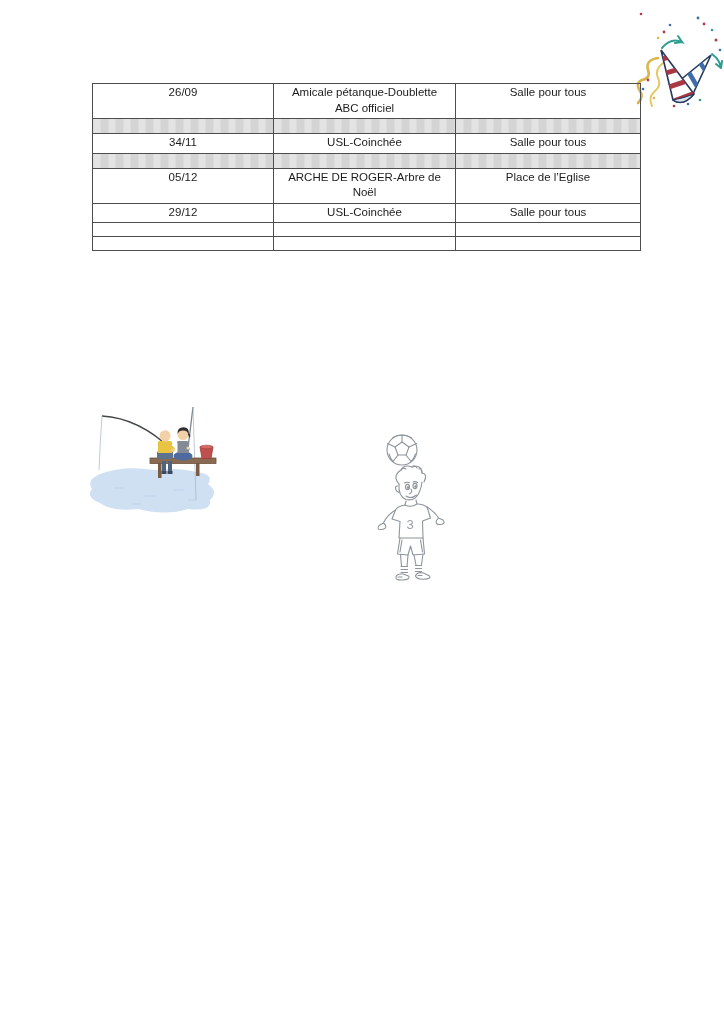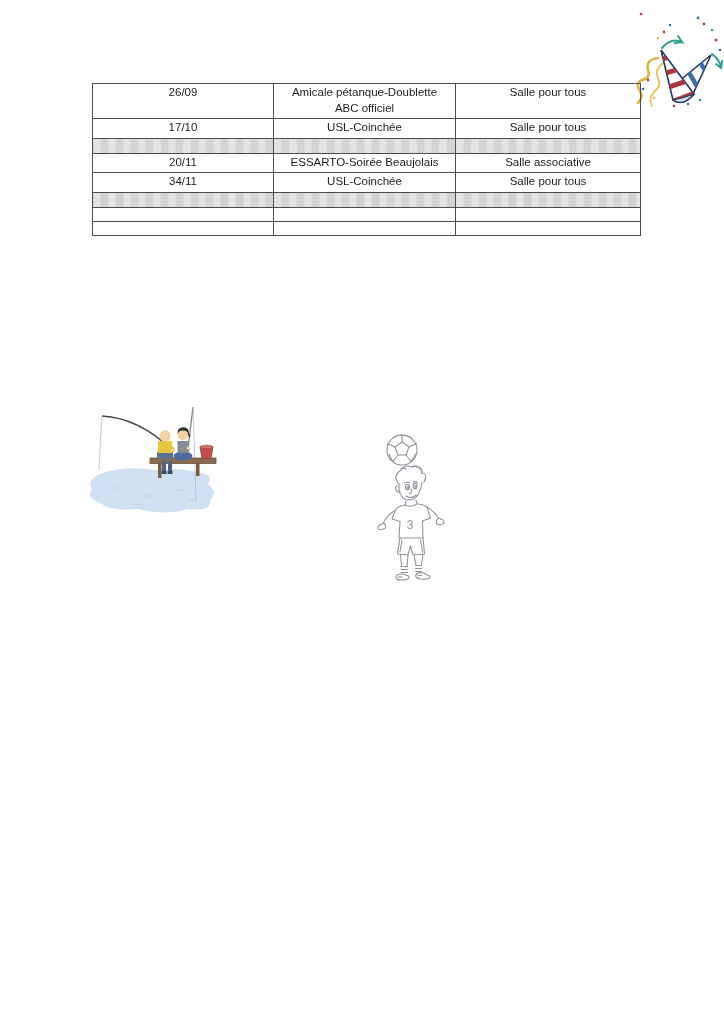--- a/index.html
+++ b/index.html
@@ -100,44 +100,45 @@
         <col style="width:182px">
         <col style="width:185px">
     </colgroup>
     <tbody>
         <tr class="row-normal">
           <td>26/09</td>
           <td>Amicale pétanque-Doublette
 ABC officiel</td>
           <td>Salle pour tous</td>
         </tr>
-        <tr class="row-normal">
-          <td>17/10</td>
-          <td>USL-Coinchée</td>
-          <td>Salle pour tous</td>
-        </tr>
         <tr class="row-separator">
           <td></td>
           <td></td>
           <td></td>
-        </tr>
-        <tr class="row-normal">
-          <td>20/11</td>
-          <td>ESSARTO-Soirée Beaujolais</td>
-          <td>Salle associative</td>
         </tr>
         <tr class="row-normal">
           <td>34/11</td>
           <td>USL-Coinchée</td>
           <td>Salle pour tous</td>
         </tr>
         <tr class="row-separator">
           <td></td>
           <td></td>
           <td></td>
+        </tr>
+        <tr class="row-normal">
+          <td>05/12</td>
+          <td>ARCHE DE ROGER-Arbre de
+Noël</td>
+          <td>Place de l’Eglise</td>
+        </tr>
+        <tr class="row-normal">
+          <td>29/12</td>
+          <td>USL-Coinchée</td>
+          <td>Salle pour tous</td>
         </tr>
         <tr class="row-empty">
           <td></td>
           <td></td>
           <td></td>
         </tr>
         <tr class="row-empty">
           <td></td>
           <td></td>
           <td></td>

